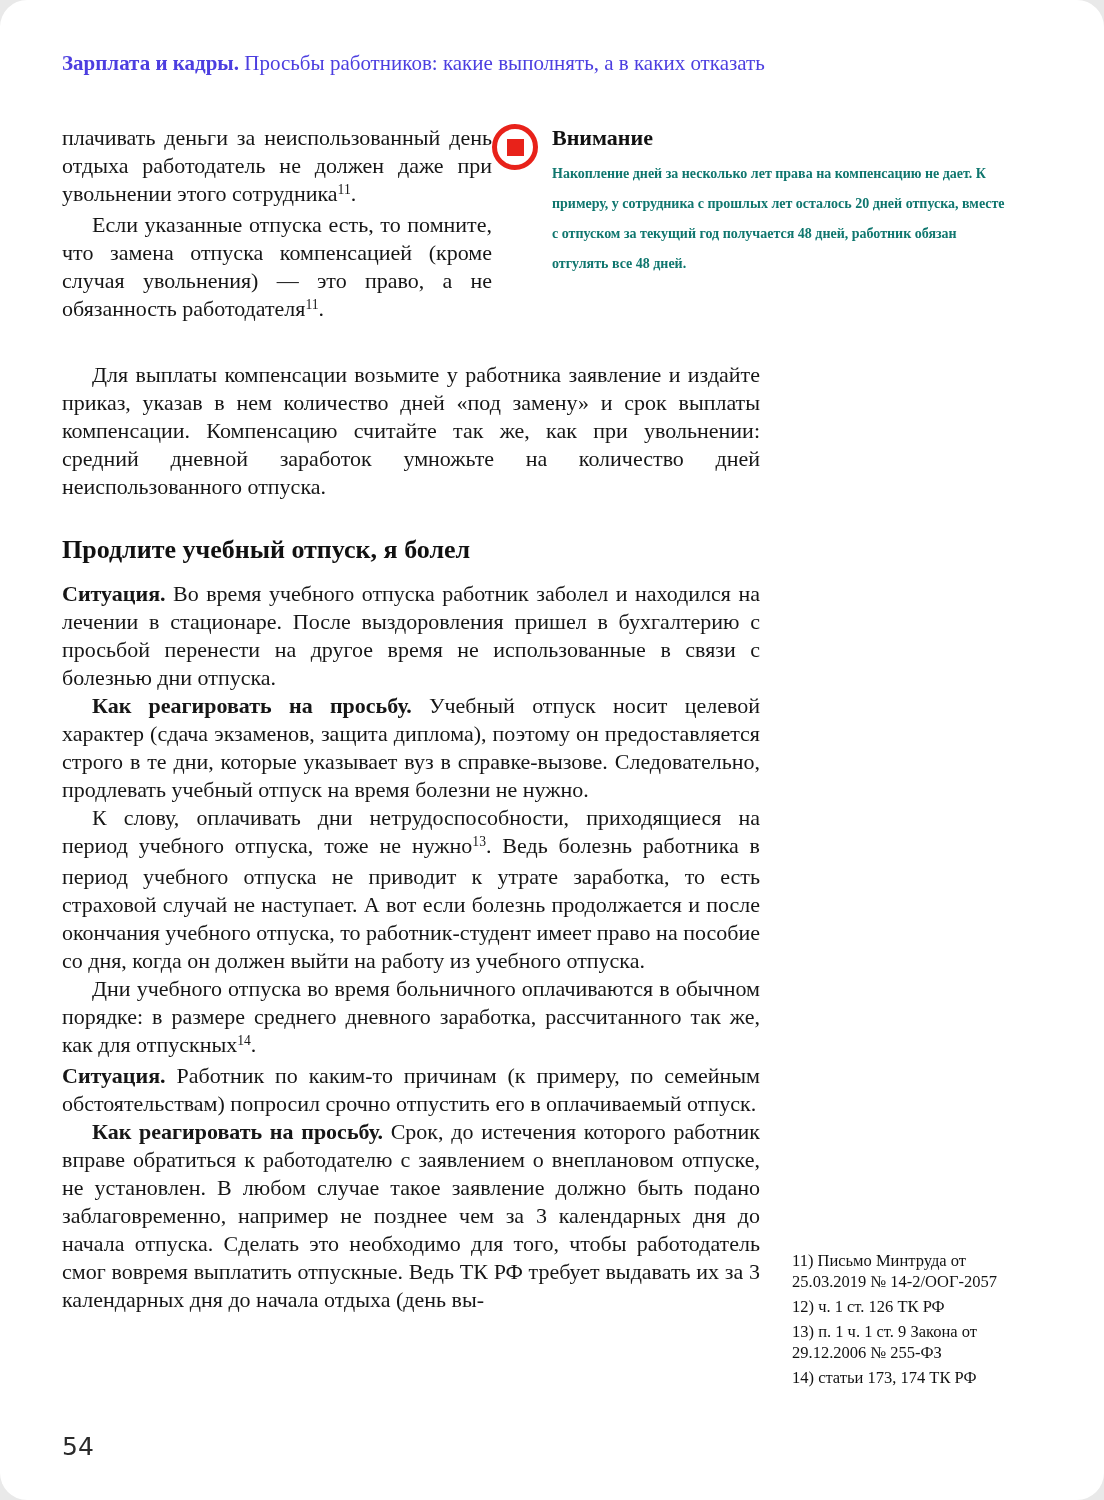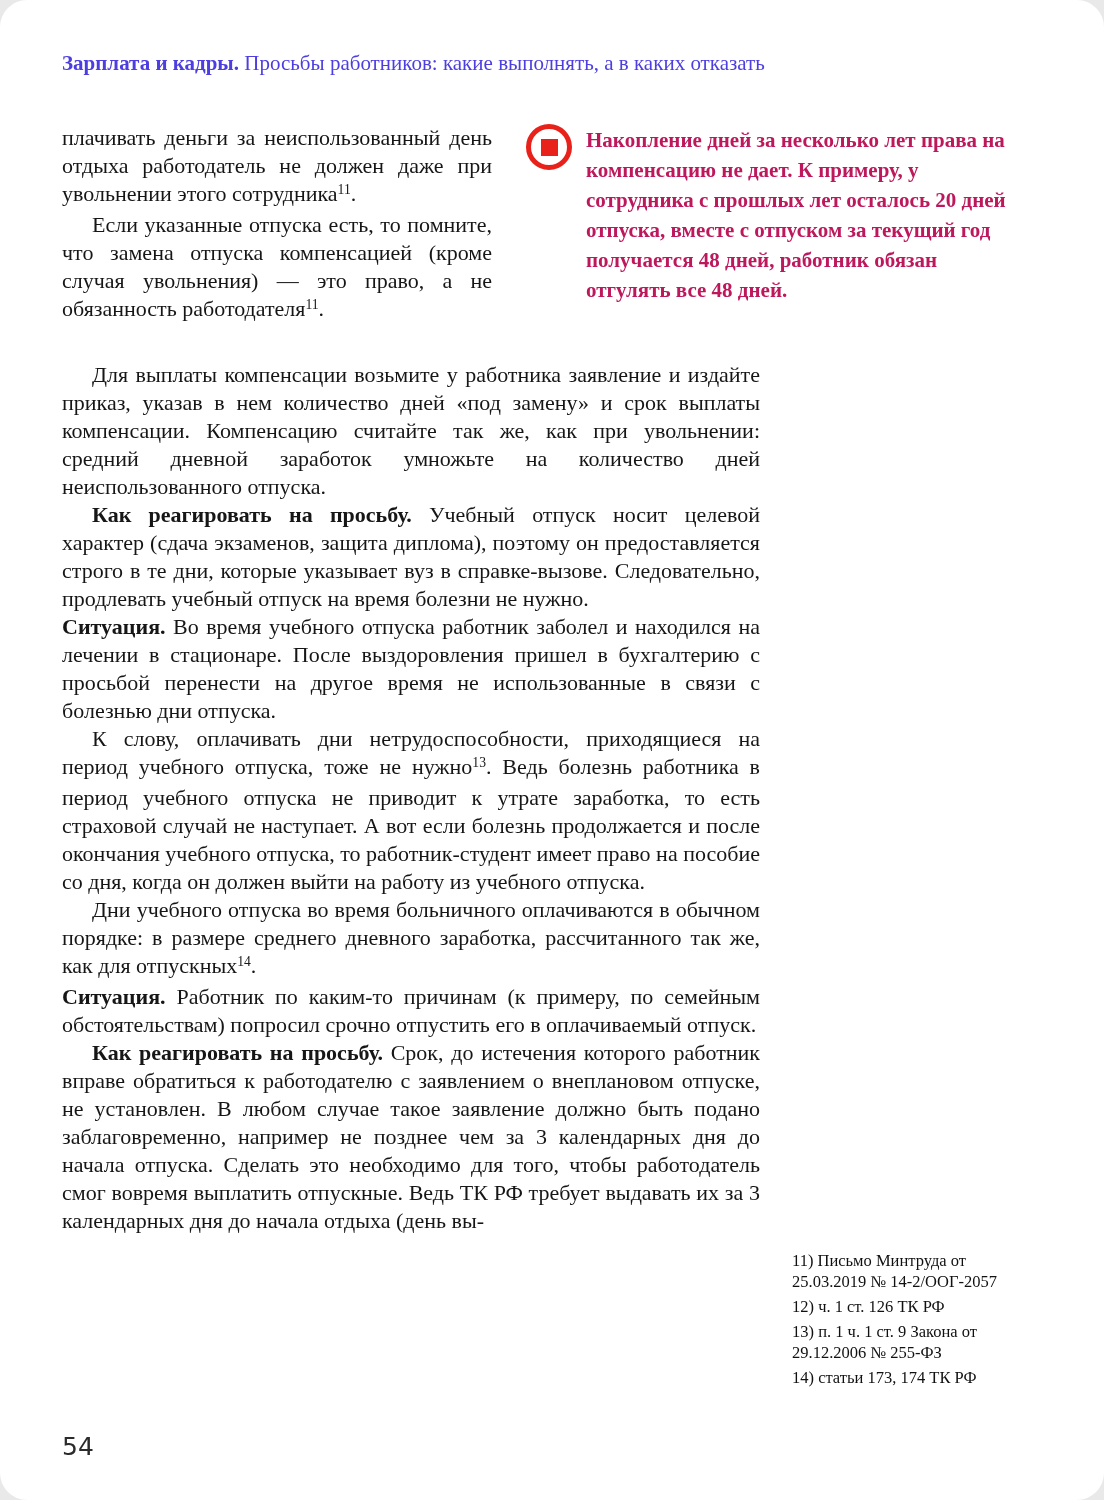--- a/index.html
+++ b/index.html
@@ -16,21 +16,21 @@
   
   .kicker {
     position:absolute; left:62px; top:50px; width:990px;
     font-size:21px; line-height:26px;
     color:#4c3ee0;
   }
   .kicker .brand { font-weight:bold; }
   
   .intro-row {
     position:absolute; left:62px; top:124px; width:948px;
-    display:flex; gap:34px;
+    display:flex; 
   }
   .intro-col { width:430px; flex:none; }
   p.body {
     margin:0;
     font-size:22px; line-height:28px;
     text-align:justify;
   }
   p.indent { text-indent:30px; }
   p.body b.lead { font-weight:bold; }
   sup.fnref {
@@ -50,22 +50,22 @@
     display:flex; align-items:center; justify-content:center;
   }
   .attention-icon .sq { width:17px; height:17px; background:#e8221a; }
   .attention-text { padding-top:1px; }
   .attention-title {
     font-size:22px; font-weight:bold; line-height:26px;
     margin:0 0 8px 0; color:#111;
   }
   .attention-body {
     margin:0;
-    font-size:21px; line-height:30px;
-    font-weight:bold; color:#be185d;
+    font-size:14px; line-height:30px;
+    font-weight:bold; color:#0f766e;
     text-align:left;
   }
   
   .main-col { position:absolute; left:62px; top:320px; width:698px;margin-top:41px; }
   h2.section {
     margin:34px 0 15px 0;
     font-size:26px; line-height:30px;
     font-weight:bold; color:#111;
   }
   h2.section.second { margin-top:26px; }
@@ -96,32 +96,34 @@
     <div class="intro-col">
       <p class="body"><span>плачивать деньги за неиспользованный день отдыха работодатель не должен даже при увольнении этого сотрудника</span><sup class="fnref">11</sup><span>.</span></p>
       <p class="body indent"><span>Если указанные отпуска есть, то помните, что замена отпуска компенсацией (кроме случая увольнения) — это право, а не обязанность работодателя</span><sup class="fnref">11</sup><span>.</span></p>
     </div>
 
     <div class="attention">
       <div class="attention-icon">
         <div class="sq"></div>
       </div>
       <div class="attention-text">
+        <p class="attention-title">Внимание</p>
         <p class="attention-body">Накопление дней за несколько лет права на компенсацию не дает. К примеру, у сотрудника с прошлых лет осталось 20 дней отпуска, вместе с отпуском за текущий год получается 48 дней, работник обязан отгулять все 48 дней.</p>
       </div>
     </div>
   </div>
 
   <div class="main-col">
     <p class="body indent">Для выплаты компенсации возьмите у работника заявление и издайте приказ, указав в нем количество дней «под замену» и срок выплаты компенсации. Компенсацию считайте так же, как при увольнении: средний дневной заработок умножьте на количество дней неиспользованного отпуска.</p>
 
+    <h2 class="section">Продлите учебный отпуск, я болел</h2>
+
+    <p class="body"><b class="lead">Ситуация.</b><span> Во время учебного отпуска работник заболел и находился на лечении в стационаре. После выздоровления пришел в бухгалтерию с просьбой перенести на другое время не использованные в связи с болезнью дни отпуска.</span></p>
 
     <p class="body indent"><b class="lead">Как реагировать на просьбу.</b><span> Учебный отпуск носит целевой характер (сдача экзаменов, защита диплома), поэтому он предоставляется строго в те дни, которые указывает вуз в справке-вызове. Следовательно, продлевать учебный отпуск на время болезни не нужно.</span></p>
-
-    <p class="body"><b class="lead">Ситуация.</b><span> Во время учебного отпуска работник заболел и находился на лечении в стационаре. После выздоровления пришел в бухгалтерию с просьбой перенести на другое время не использованные в связи с болезнью дни отпуска.</span></p>
 
     <p class="body indent"><span>К слову, оплачивать дни нетрудоспособности, приходящиеся на период учебного отпуска, тоже не нужно</span><sup class="fnref">13</sup><span>. Ведь болезнь работника в период учебного отпуска не приводит к утрате заработка, то есть страховой случай не наступает. А вот если болезнь продолжается и после окончания учебного отпуска, то работник-студент имеет право на пособие со дня, когда он должен выйти на работу из учебного отпуска.</span></p>
 
     <p class="body indent"><span>Дни учебного отпуска во время больничного оплачиваются в обычном порядке: в размере среднего дневного заработка, рассчитанного так же, как для отпускных</span><sup class="fnref">14</sup><span>.</span></p>
 
 
     <p class="body"><b class="lead">Ситуация.</b><span> Работник по каким-то причинам (к примеру, по семейным обстоятельствам) попросил срочно отпустить его в оплачиваемый отпуск.</span></p>
 
     <p class="body indent"><b class="lead">Как реагировать на просьбу.</b><span> Срок, до истечения которого работник вправе обратиться к работодателю с заявлением о внеплановом отпуске, не установлен. В любом случае такое заявление должно быть подано заблаговременно, например не позднее чем за 3 календарных дня до начала отпуска. Сделать это необходимо для того, чтобы работодатель смог вовремя выплатить отпускные. Ведь ТК РФ требует выдавать их за 3 календарных дня до начала отдыха (день вы-</span></p>
   </div>

